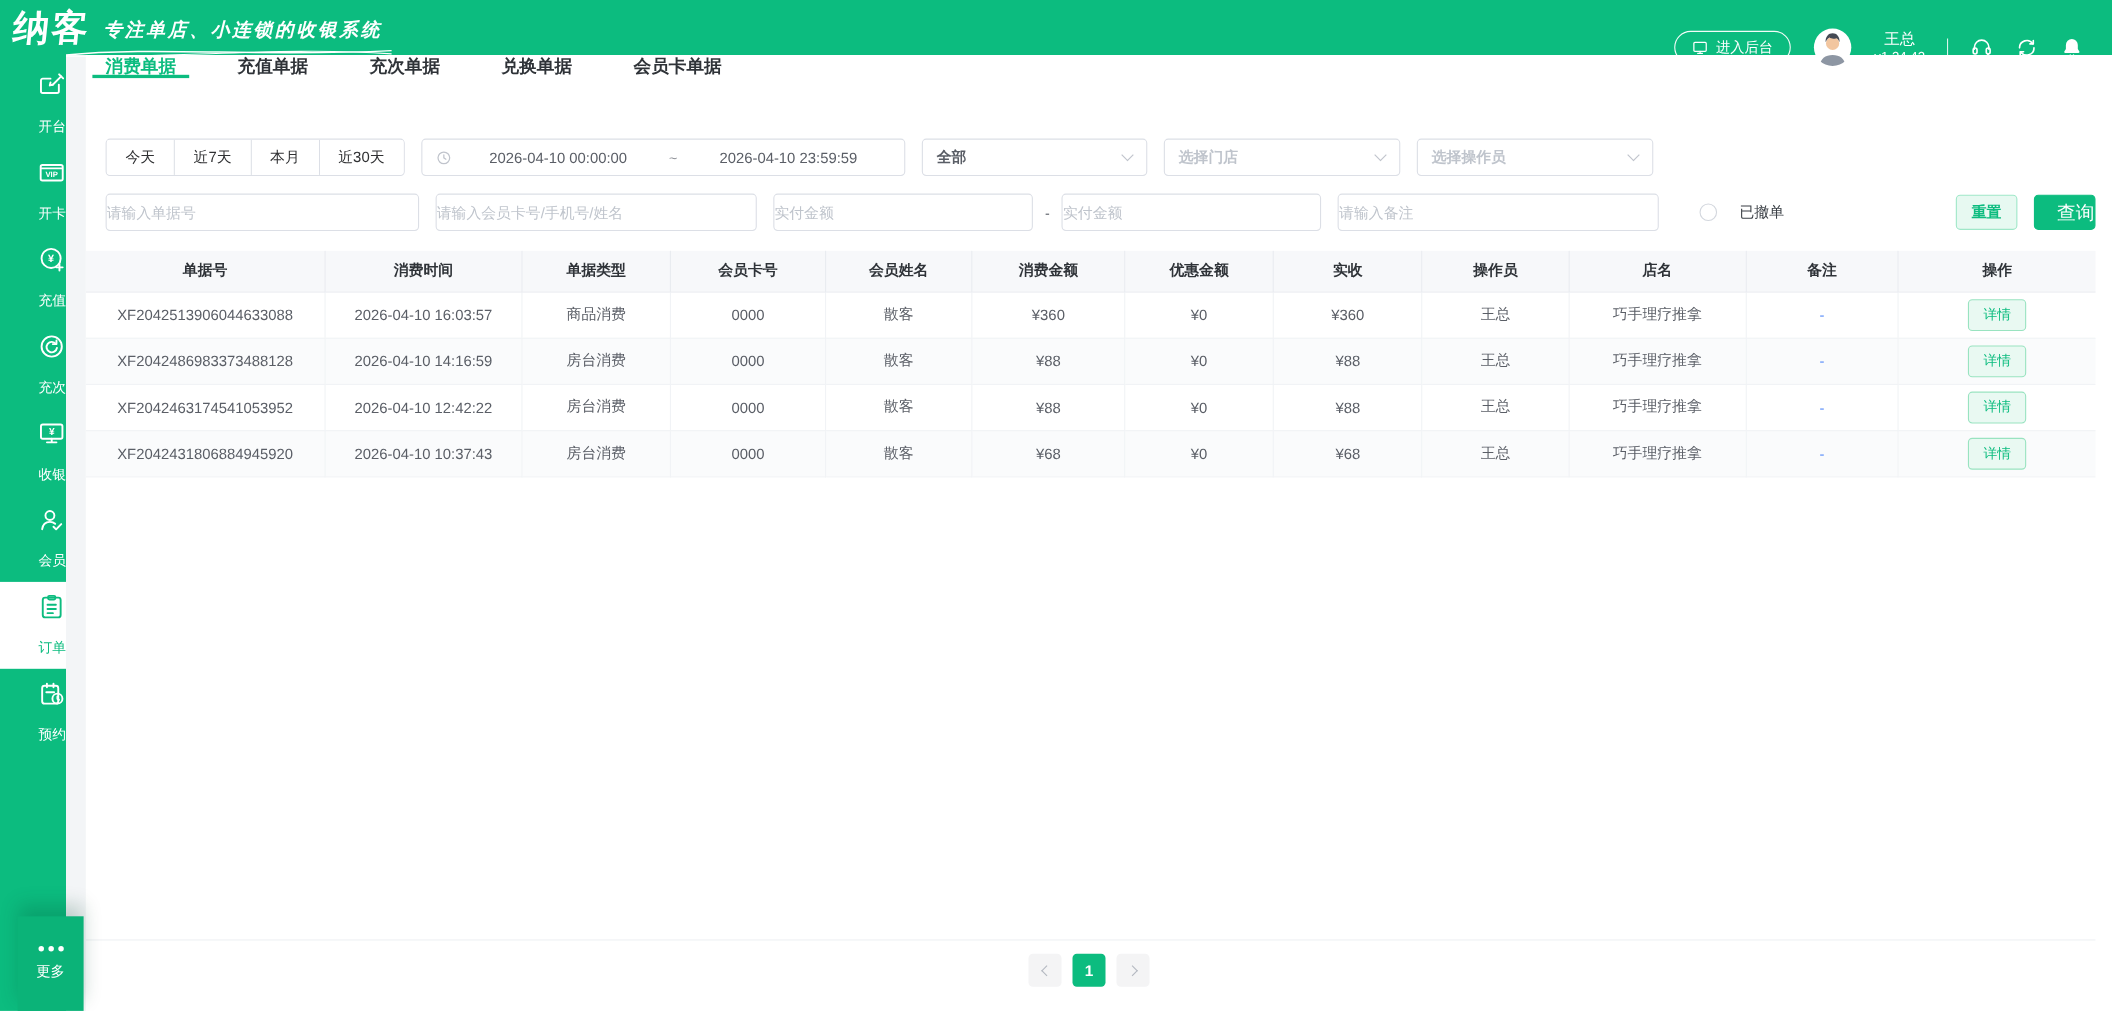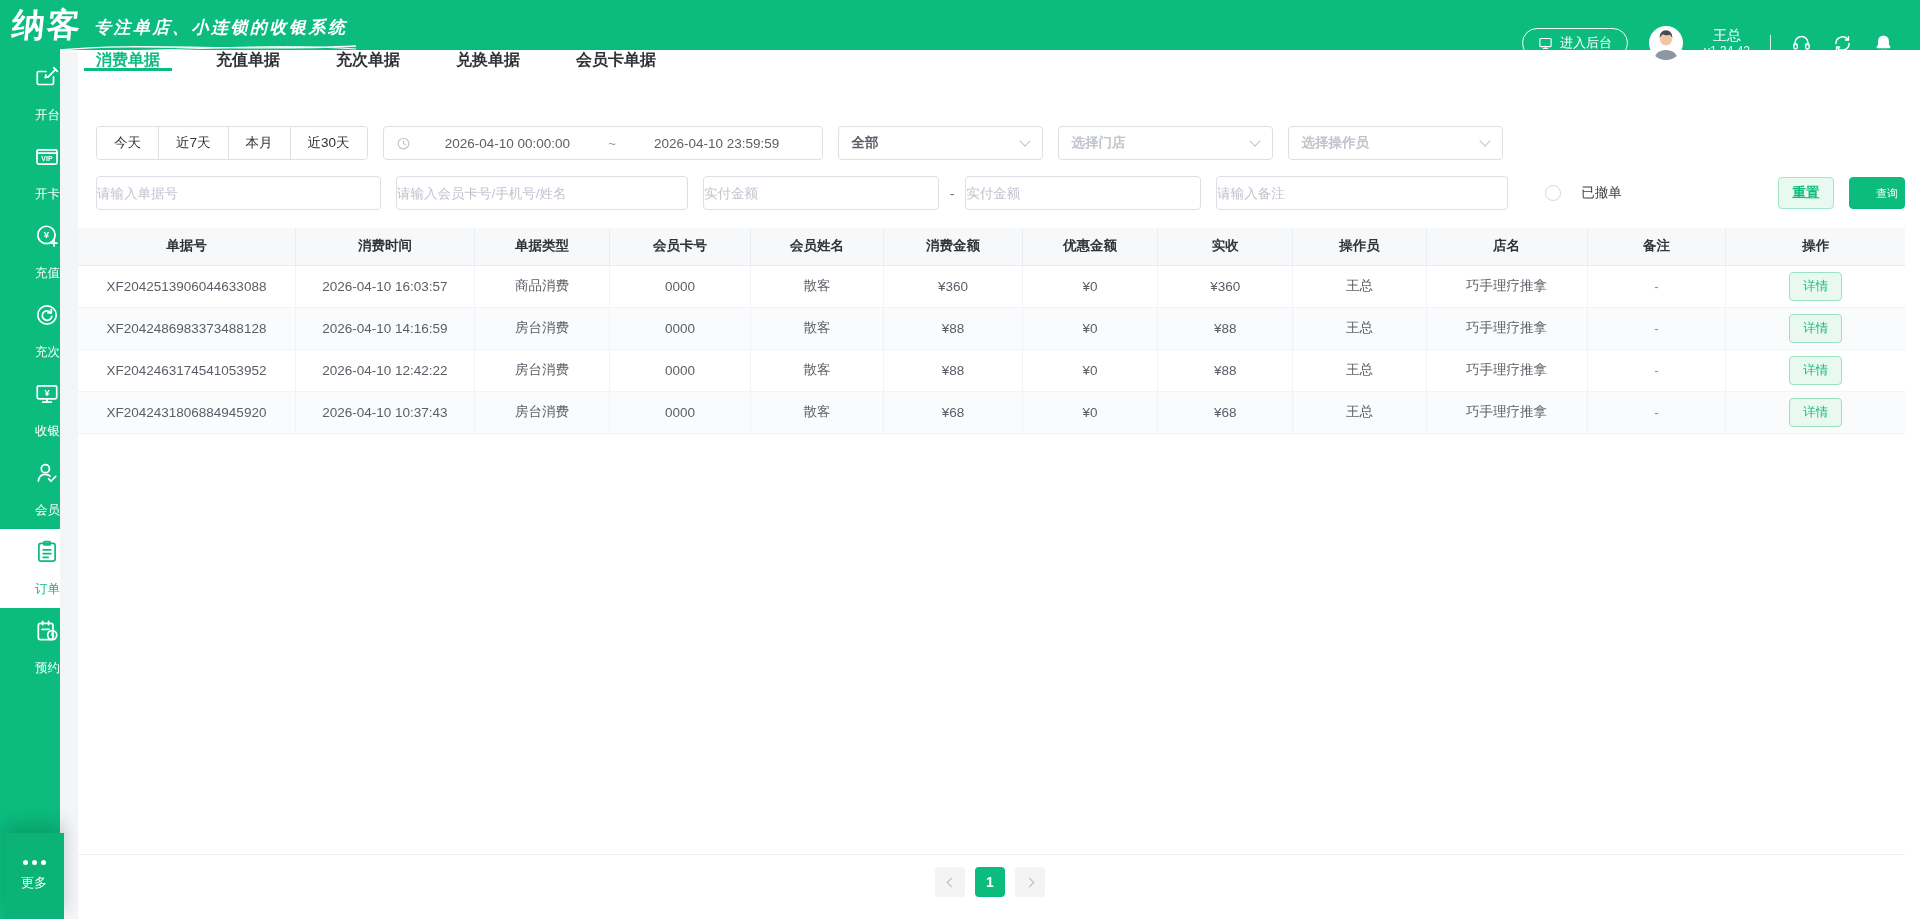--- a/index.html
+++ b/index.html
@@ -24,21 +24,21 @@
   .tb-icon { width: 21px; height: 21px; display: inline-flex; cursor: pointer; }
 
   
   .sidebar { position: absolute; left: 0; top: 50px; width: 60px; height: 869px; background: #0cbc7f;
              display: flex; flex-direction: column; padding-top: 5px; z-index: 4; }
   .side-item { height: 79px; display: flex; flex-direction: column; align-items: flex-end; justify-content: center;
                gap: 16px; color: #fff; cursor: pointer; }
   .side-item.active { background: #fff; color: #0cbc7f; }
   .side-icon { width: 26px; height: 26px; }
   .side-label { font-size: 12.5px; }
-  .sidebar-more { position: absolute; left: 4px; bottom: 0; width: 60px; height: 86px; background: #0bb378;
+  .sidebar-more { position: absolute; left: 16px; bottom: 0; width: 60px; height: 86px; background: #0bb378;
                   box-shadow: 0 -10px 16px rgba(0,70,45,.22); display: flex; flex-direction: column;
                   align-items: center; justify-content: center; gap: 9px; color: #fff; cursor: pointer; }
   .dots { display: flex; gap: 4px; }
   .dots i { width: 5px; height: 5px; border-radius: 50%; background: #fff; }
   .sidebar-more .side-label { font-size: 13px; }
 
   
   .main { position: absolute; left: 60px; top: 50px; width: 1860px; height: 869px; background: #fff; }
   .main::before { content: ""; position: absolute; left: 0; top: 0; width: 18px; height: 100%; background: #f3f5f7; }
 
@@ -74,21 +74,21 @@
              color: #5a5e66; outline: none; background: #fff; }
   .f-input::placeholder { color: #bfc4cc; }
   .w-order { width: 285px; } .w-member { width: 292px; } .w-amt { width: 236px; } .w-remark { width: 292px; }
   .dash { color: #5a5e66; margin: 0 -4px; font-size: 13px; }
   .radio { display: flex; align-items: center; gap: 20px; margin-left: 22px; cursor: pointer; }
   .radio-circle { width: 16px; height: 16px; border: 1.5px solid #d3d7de; border-radius: 50%; background: #fff; }
   .radio-label { font-size: 13.5px; color: #3a3f45; }
   .btn-reset { margin-left: auto; width: 56px; height: 32px; background: #e7f9f1; border: 1px solid #9fe7c8;
                border-radius: 4px; color: #0cbc7f; font-size: 13.5px; font-weight: 700; cursor: pointer; }
   .btn-search { width: 56px; height: 32px; background: #0cbc7f; border: 1px solid #0cbc7f; border-radius: 4px;
-                color: #fff; font-size: 11px; cursor: pointer; padding-left: 20px; }
+                color: #fff; font-size: 17px; cursor: pointer; padding-left: 20px; }
 
   
   .table-wrap { margin: 18px 15px 0 18px; height: 627px; border-bottom: 1px solid #eef1f4; }
   table { width: 100%; border-collapse: collapse; table-layout: fixed; }
   th { height: 37px; background: #f7f8fa; font-size: 13.5px; font-weight: 700; color: #2f3338;
        border: 1px solid #e9ecf0; border-top: none; text-align: center; }
   td { height: 42px; font-size: 13.5px; color: #5a5e66; text-align: center; border: 1px solid #f1f3f6; }
   th:first-child, td:first-child { border-left: none; }
   th:last-child,  td:last-child  { border-right: none; }
   tbody tr:nth-child(even) { background: #fafbfc; }

